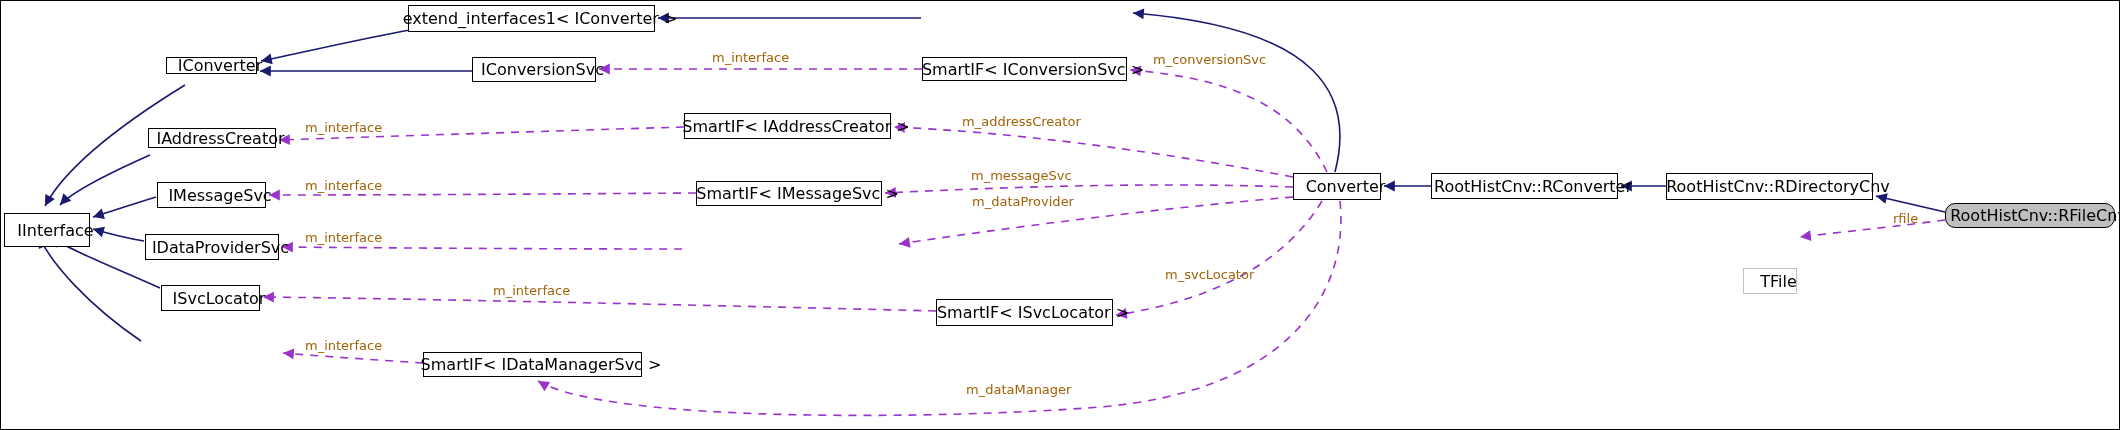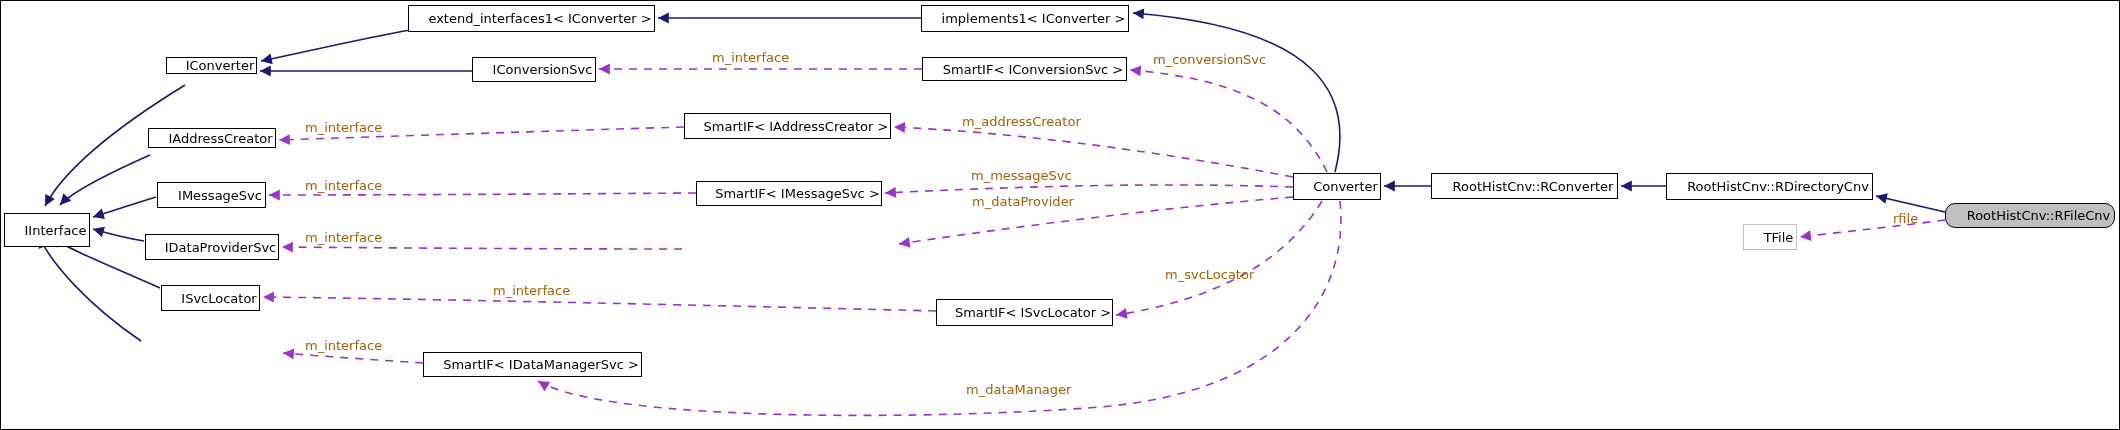--- a/index.html
+++ b/index.html
@@ -1,23 +1,23 @@
 <!DOCTYPE html>
 <html><head>
 <meta charset="utf-8">
 <style>
   html,body{margin:0;padding:0;background:#fff;}
   .canvas{position:relative;width:2120px;height:430px;background:#ffffff;
           font-family:"DejaVu Sans","Liberation Sans",sans-serif;overflow:hidden;}
   .frame{position:absolute;left:0;top:0;width:2118px;height:428px;border:1px solid #000;pointer-events:none;}
   svg.edges{position:absolute;left:0;top:0;}
   .node{position:absolute;box-sizing:border-box;display:flex;align-items:center;justify-content:center;
-        background:#ffffff;border:1.3px solid #000000;color:#000;font-size:13px;white-space:nowrap;z-index:2;padding-left:17px;}
+        background:#ffffff;border:1.3px solid #000000;color:#000;font-size:16px;white-space:nowrap;z-index:2;padding-left:17px;}
   .node.highlight{background:#bfbfbf;border-radius:10px;}
-  .node.external{border:1.3px solid #c2c2c2;}
+  .node.external{border:1.3px solid #c2c2c2;margin-top:44px;}
   .elabel{position:absolute;color:#a16207;font-size:13px;white-space:nowrap;z-index:3;}
   .inherit{stroke:#191970;stroke-width:1.6;fill:none;}
   .usage{stroke:#9a32cd;stroke-width:1.6;fill:none;stroke-dasharray:8 7;}
 </style>
 </head>
 <body>
 
 <div class="canvas">
 
   <svg class="edges" width="2120" height="430" viewBox="0 0 2120 430">
@@ -53,21 +53,20 @@
     <path class="usage" d="M 682 249 C 550 249 400 248 282 247" marker-end="url(#arrow-purple)"></path>
     <path class="usage" d="M 1293 197 C 1160 208 1005 228 899 244" marker-end="url(#arrow-purple)"></path>
     <path class="usage" d="M 936 311 C 700 305 430 299 263 297" marker-end="url(#arrow-purple)"></path>
     <path class="usage" d="M 1322 201 C 1285 262 1215 300 1116 315" marker-end="url(#arrow-purple)"></path>
     <path class="usage" d="M 423 363 C 380 360 330 357 283 353" marker-end="url(#arrow-purple)"></path>
     <path class="usage" d="M 1340 201 C 1350 300 1280 392 1100 407 C 950 419 610 424 538 381" marker-end="url(#arrow-purple)"></path>
     <path class="usage" d="M 1945 220 C 1900 226 1850 231 1800 237" marker-end="url(#arrow-purple)"></path>
   </svg>
 
   <div class="node" style="left:408px;top:5px;width:247px;height:27px">extend_interfaces1&lt; IConverter &gt;</div>
-  <div class="node" style="left:921px;top:5px;width:208px;height:27px">implements1&lt; IConverter &gt;</div>
   <div class="node" style="left:166px;top:57px;width:91px;height:17px">IConverter</div>
   <div class="node" style="left:472px;top:57px;width:124px;height:25px">IConversionSvc</div>
   <div class="node" style="left:922px;top:57px;width:205px;height:24px">SmartIF&lt; IConversionSvc &gt;</div>
   <div class="node" style="left:148px;top:128px;width:128px;height:20px">IAddressCreator</div>
   <div class="node" style="left:684px;top:113px;width:207px;height:26px">SmartIF&lt; IAddressCreator &gt;</div>
   <div class="node" style="left:157px;top:182px;width:109px;height:26px">IMessageSvc</div>
   <div class="node" style="left:696px;top:181px;width:186px;height:25px">SmartIF&lt; IMessageSvc &gt;</div>
   <div class="node" style="left:4px;top:213px;width:86px;height:34px">IInterface</div>
   <div class="node" style="left:145px;top:234px;width:134px;height:26px">IDataProviderSvc</div>
   <div class="node" style="left:161px;top:285px;width:99px;height:26px">ISvcLocator</div>

